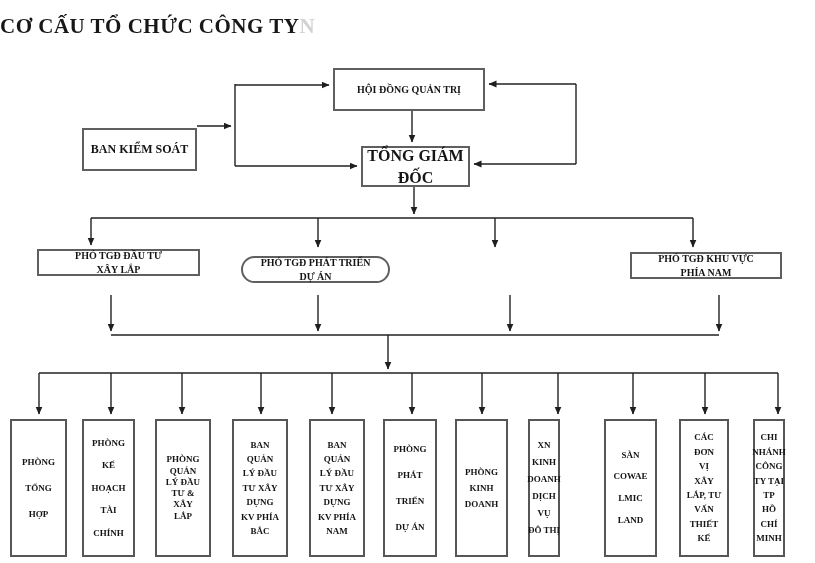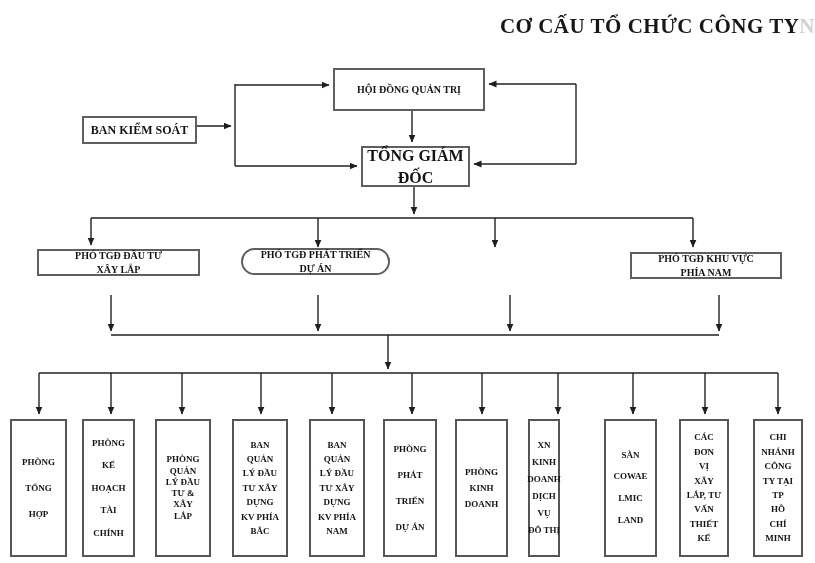--- a/index.html
+++ b/index.html
@@ -1,33 +1,33 @@
 <!DOCTYPE html>
 <html><head>
 <meta charset="utf-8">
 <style>
   html,body{margin:0;padding:0;background:#fff;}
   .stage{
     position:relative;width:815px;height:563px;background:#ffffff;overflow:hidden;
     font-family:"Liberation Serif","DejaVu Serif",serif;
   }
   .title{
-    position:absolute;top:14px;left:0;width:100%;text-align:right;
+    position:absolute;top:14px;left:0;width:100%;text-align:left;
     font-size:21px;font-weight:700;color:#171717;letter-spacing:.5px;
   }
   .title .faded{color:#d2d2d2;}
   svg.wires{position:absolute;left:0;top:0;width:815px;height:563px;pointer-events:none;}
   .node{
     position:absolute;box-sizing:border-box;background:#fff;
     border:2px solid #5f5f5f;
     display:flex;align-items:center;justify-content:center;
     text-align:center;font-weight:700;color:#141414;white-space:pre-line;
   }
   .node.board{left:333px;top:68px;width:152px;height:43px;font-size:10px;}
-  .node.supervisory{left:82px;top:116px;width:115px;height:28px;font-size:12px;}
+  .node.supervisory{left:82px;top:128px;width:115px;height:43px;font-size:12px;}
   .node.ceo{left:361px;top:146px;width:109px;height:41px;font-size:16px;line-height:1.35;}
   .node.deputy{top:250px;height:27px;font-size:10px;line-height:1.35;border-width:2px;}
   .node.dept{top:419px;height:138px;font-size:9px;border:2px solid #565656;}
 </style>
 </head>
 <body>
 
 <div class="stage">
 
   <div class="title">
@@ -82,21 +82,21 @@
     </g>
   </svg>
 
   <div class="node board">HỘI ĐỒNG QUẢN TRỊ</div>
   <div class="node supervisory">BAN KIỂM SOÁT</div>
   <div class="node ceo">TỔNG GIÁM
 ĐỐC</div>
 
   <div class="node deputy" style="left:37px;width:163px;top:249px;">PHÓ TGĐ ĐẦU TƯ
 XÂY LẮP</div>
-  <div class="node deputy" style="left:241px;width:149px;top:248px;border-radius:21px;">PHÓ TGĐ PHÁT TRIỂN
+  <div class="node deputy" style="left:241px;width:149px;top:256px;border-radius:21px;">PHÓ TGĐ PHÁT TRIỂN
 DỰ ÁN</div>
   <div class="node deputy" style="left:630px;width:152px;top:252px;">PHÓ TGĐ KHU VỰC
 PHÍA NAM</div>
 
   <div class="node dept" style="left:10px;width:57px;line-height:2.9;">PHÒNG
 TỔNG
 HỢP</div>
   <div class="node dept" style="left:82px;width:53px;line-height:2.5;">PHÒNG
 KẾ
 HOẠCH
@@ -139,21 +139,21 @@
 LMIC
 LAND</div>
   <div class="node dept" style="left:679px;width:50px;line-height:1.6;">CÁC
 ĐƠN
 VỊ
 XÂY
 LẮP, TƯ
 VẤN
 THIẾT
 KẾ</div>
-  <div class="node dept" style="left:753px;width:50px;line-height:1.6;">CHI
+  <div class="node dept" style="left:753px;width:32px;line-height:1.6;">CHI
 NHÁNH
 CÔNG
 TY TẠI
 TP
 HỒ
 CHÍ
 MINH</div>
 
 </div>
 

